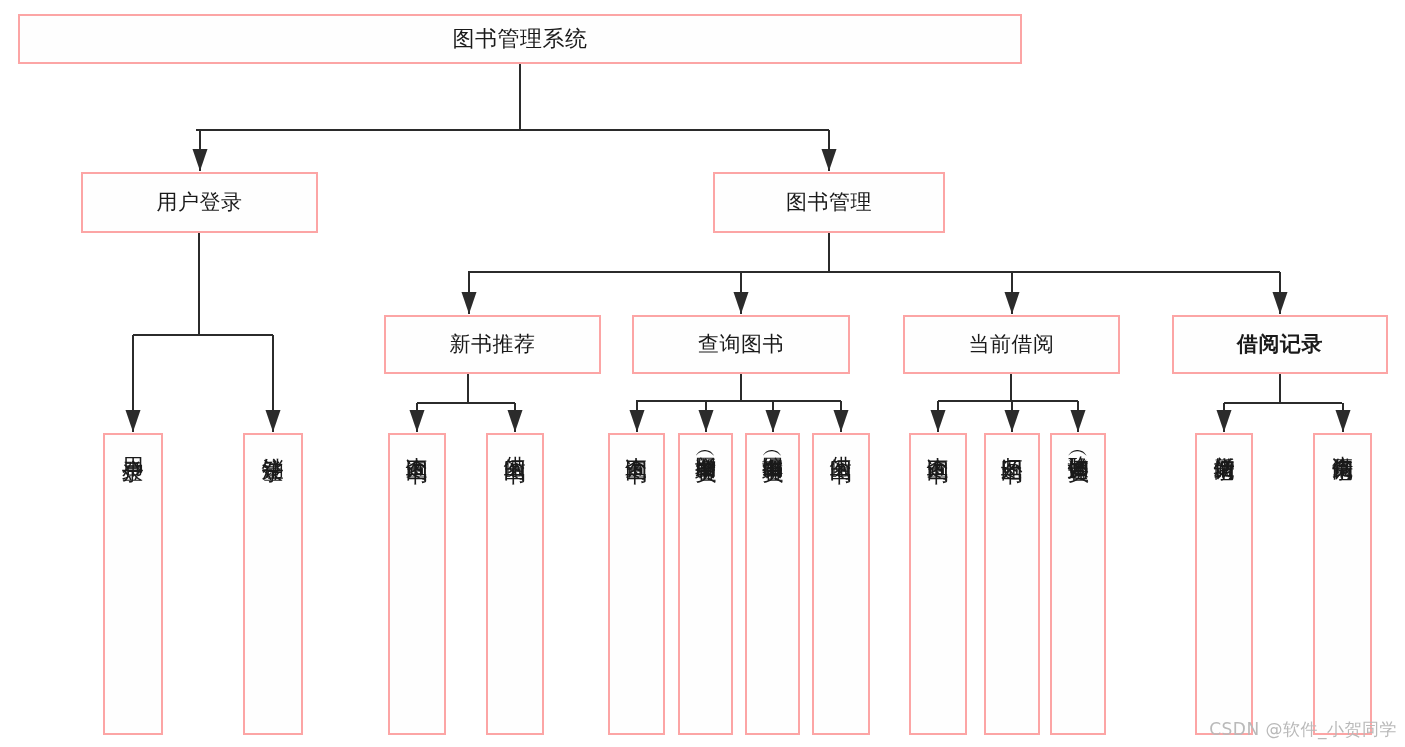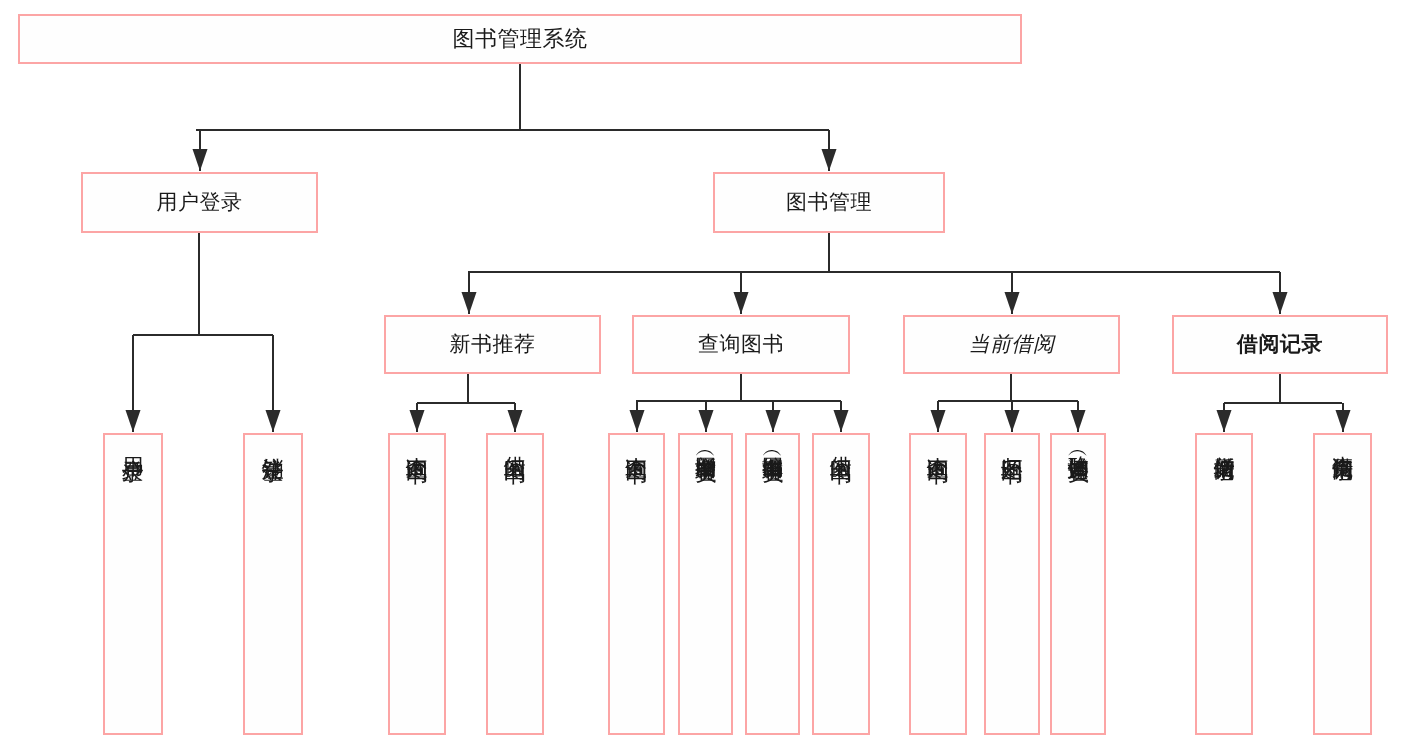--- a/index.html
+++ b/index.html
@@ -147,21 +147,21 @@
   <div class="node horizontal" style="left: 713px; top: 172px; width: 232px; height: 61px;">
     <span class="node-label">图书管理</span>
   </div>
 
   <div class="node horizontal" style="left: 360px; top: 315px; width: 217px; height: 59px; margin-left: 24px;">
     <span class="node-label">新书推荐</span>
   </div>
   <div class="node horizontal" style="left: 632px; top: 315px; width: 218px; height: 59px;">
     <span class="node-label">查询图书</span>
   </div>
-  <div class="node horizontal" style="left: 903px; top: 315px; width: 217px; height: 59px; font-style: italic;">
+  <div class="node horizontal" style="left: 903px; top: 315px; width: 217px; height: 59px;">
     <span class="node-label">当前借阅</span>
   </div>
   <div class="node horizontal" style="left: 1172px; top: 315px; width: 216px; height: 59px; font-weight: bold;">
     <span class="node-label">借阅记录</span>
   </div>
 
   <div class="node vertical" style="left: 103px; top: 433px; width: 60px; height: 302px;">
     <span class="node-label">用户登录</span>
   </div>
   <div class="node vertical" style="left: 243px; top: 433px; width: 60px; height: 302px;">
@@ -198,13 +198,14 @@
     <span class="node-label">确认归还（管理员）</span>
   </div>
 
   <div class="node vertical tall-text" style="left: 1195px; top: 433px; width: 58px; height: 302px;">
     <span class="node-label">新增借阅记录</span>
   </div>
   <div class="node vertical tall-text" style="left: 1313px; top: 433px; width: 59px; height: 302px;">
     <span class="node-label">查询借阅记录</span>
   </div>
 
+  <div class="watermark">CSDN @软件_小贺同学</div>
 </div>
 
 </body></html>

